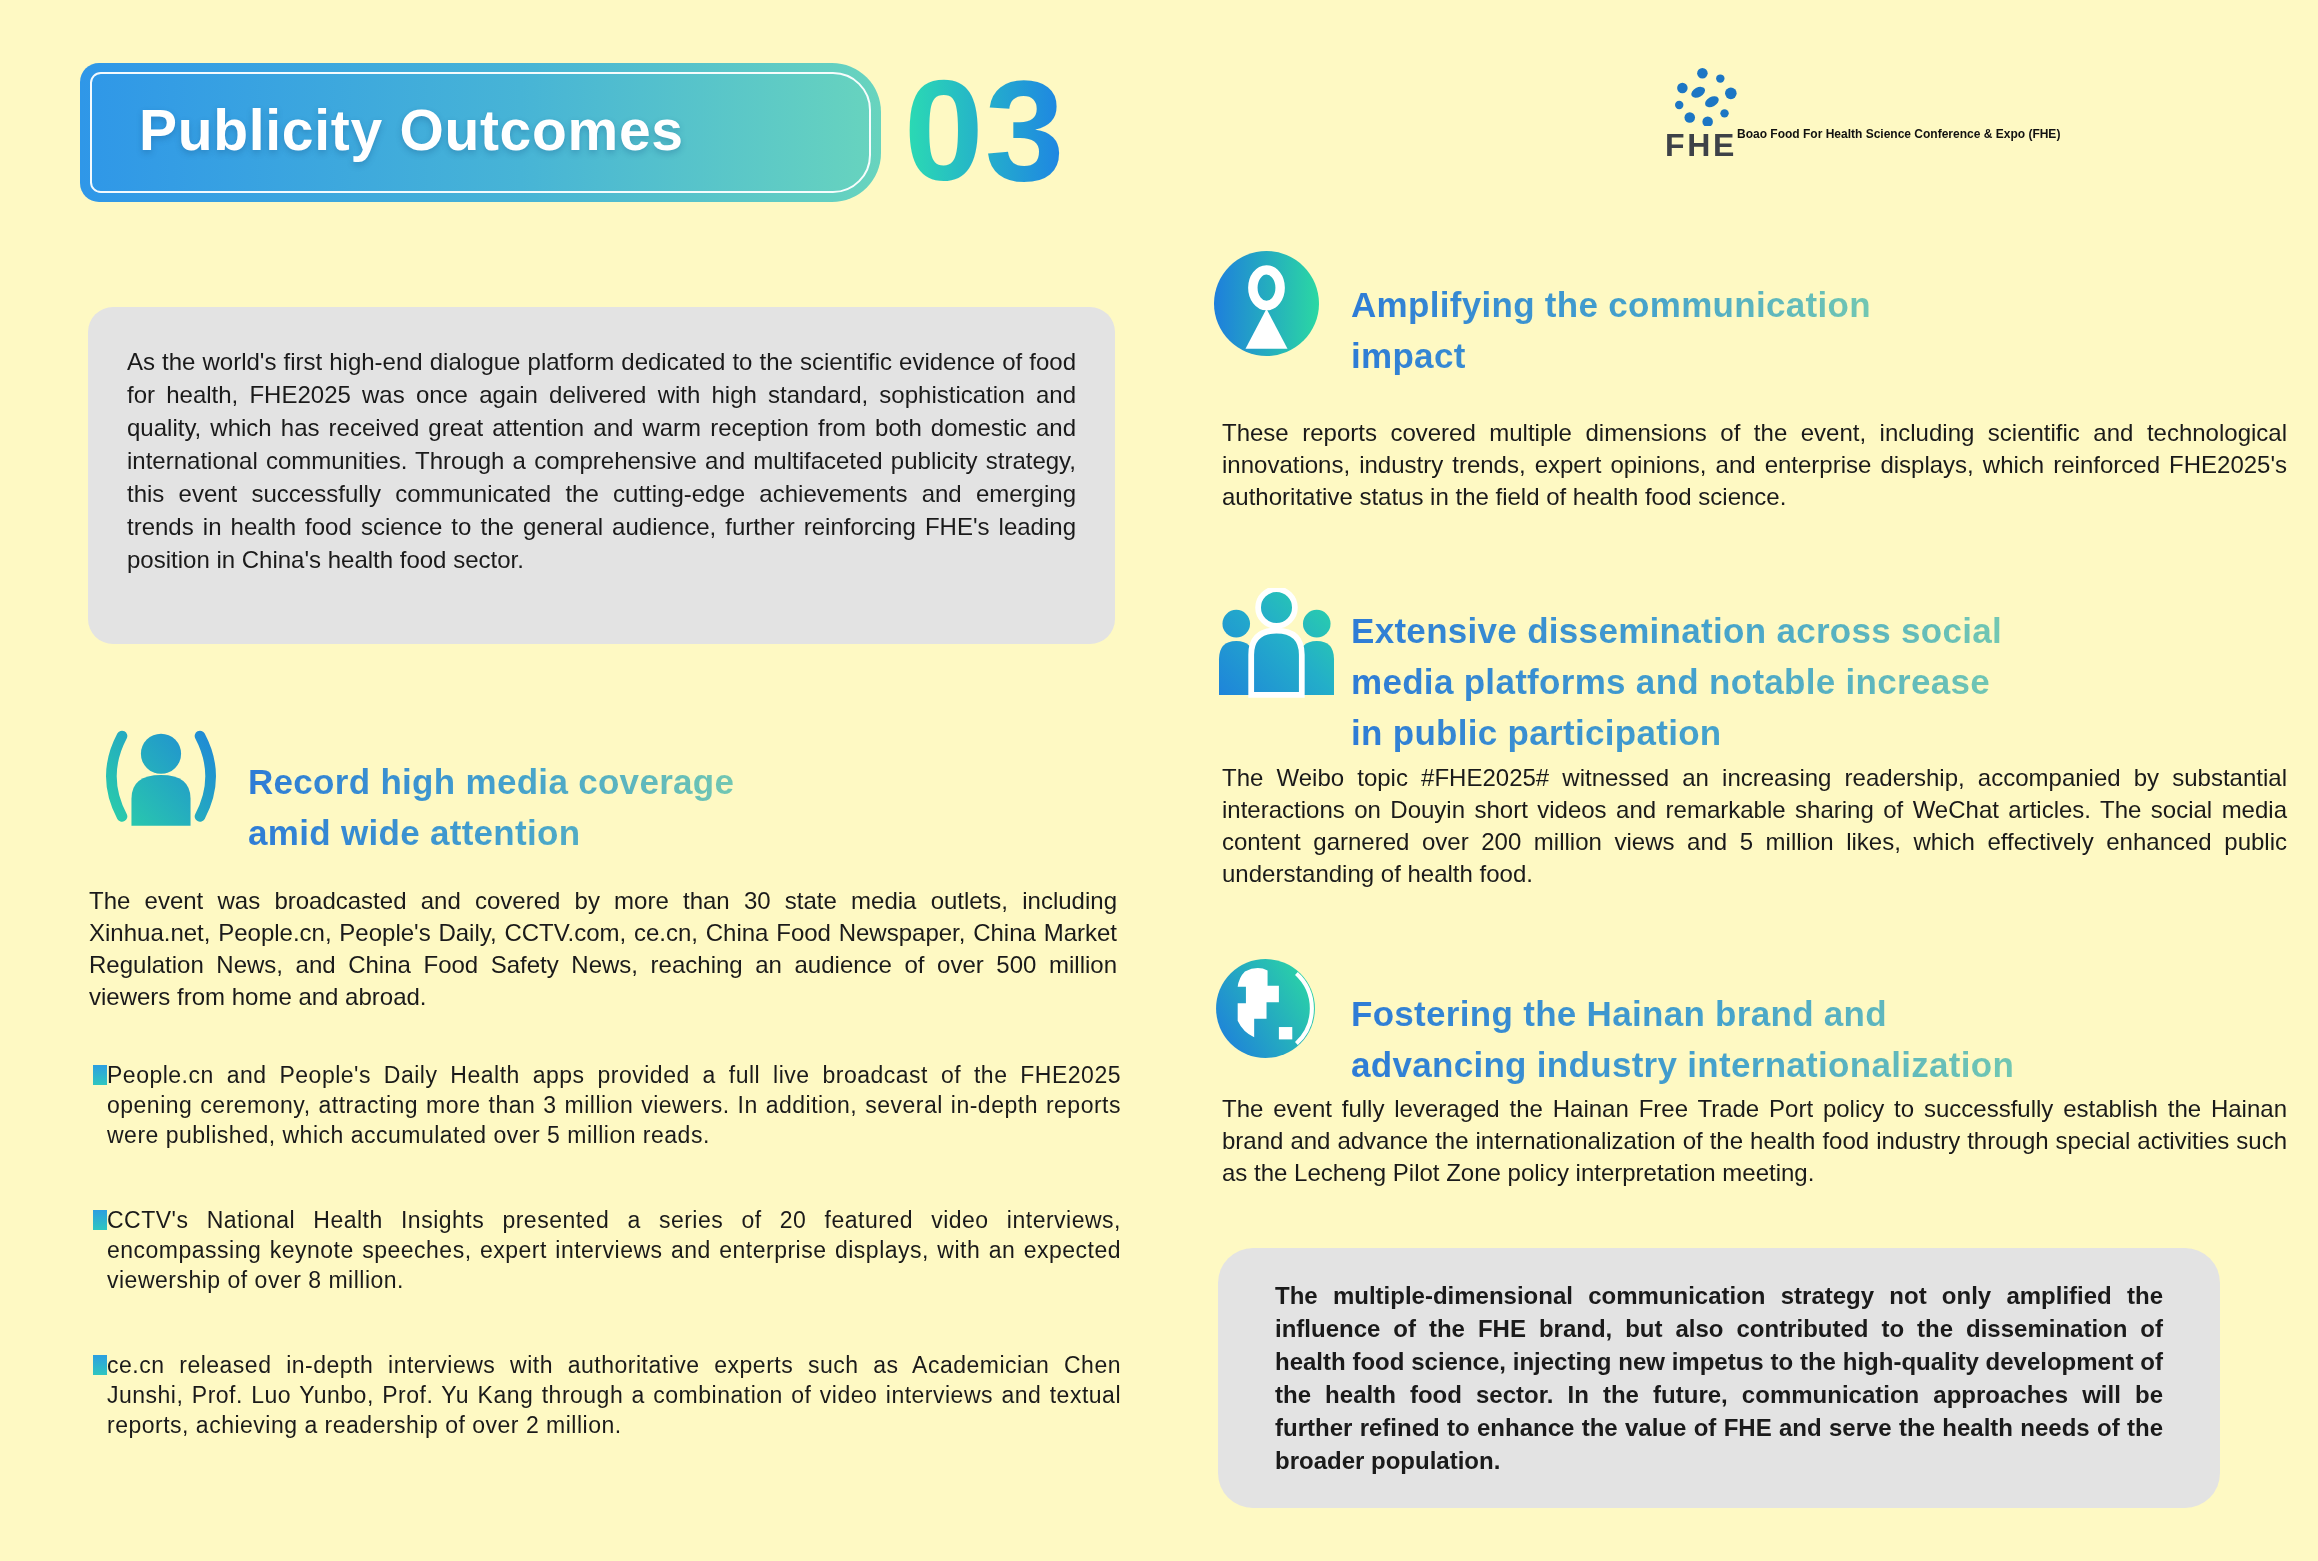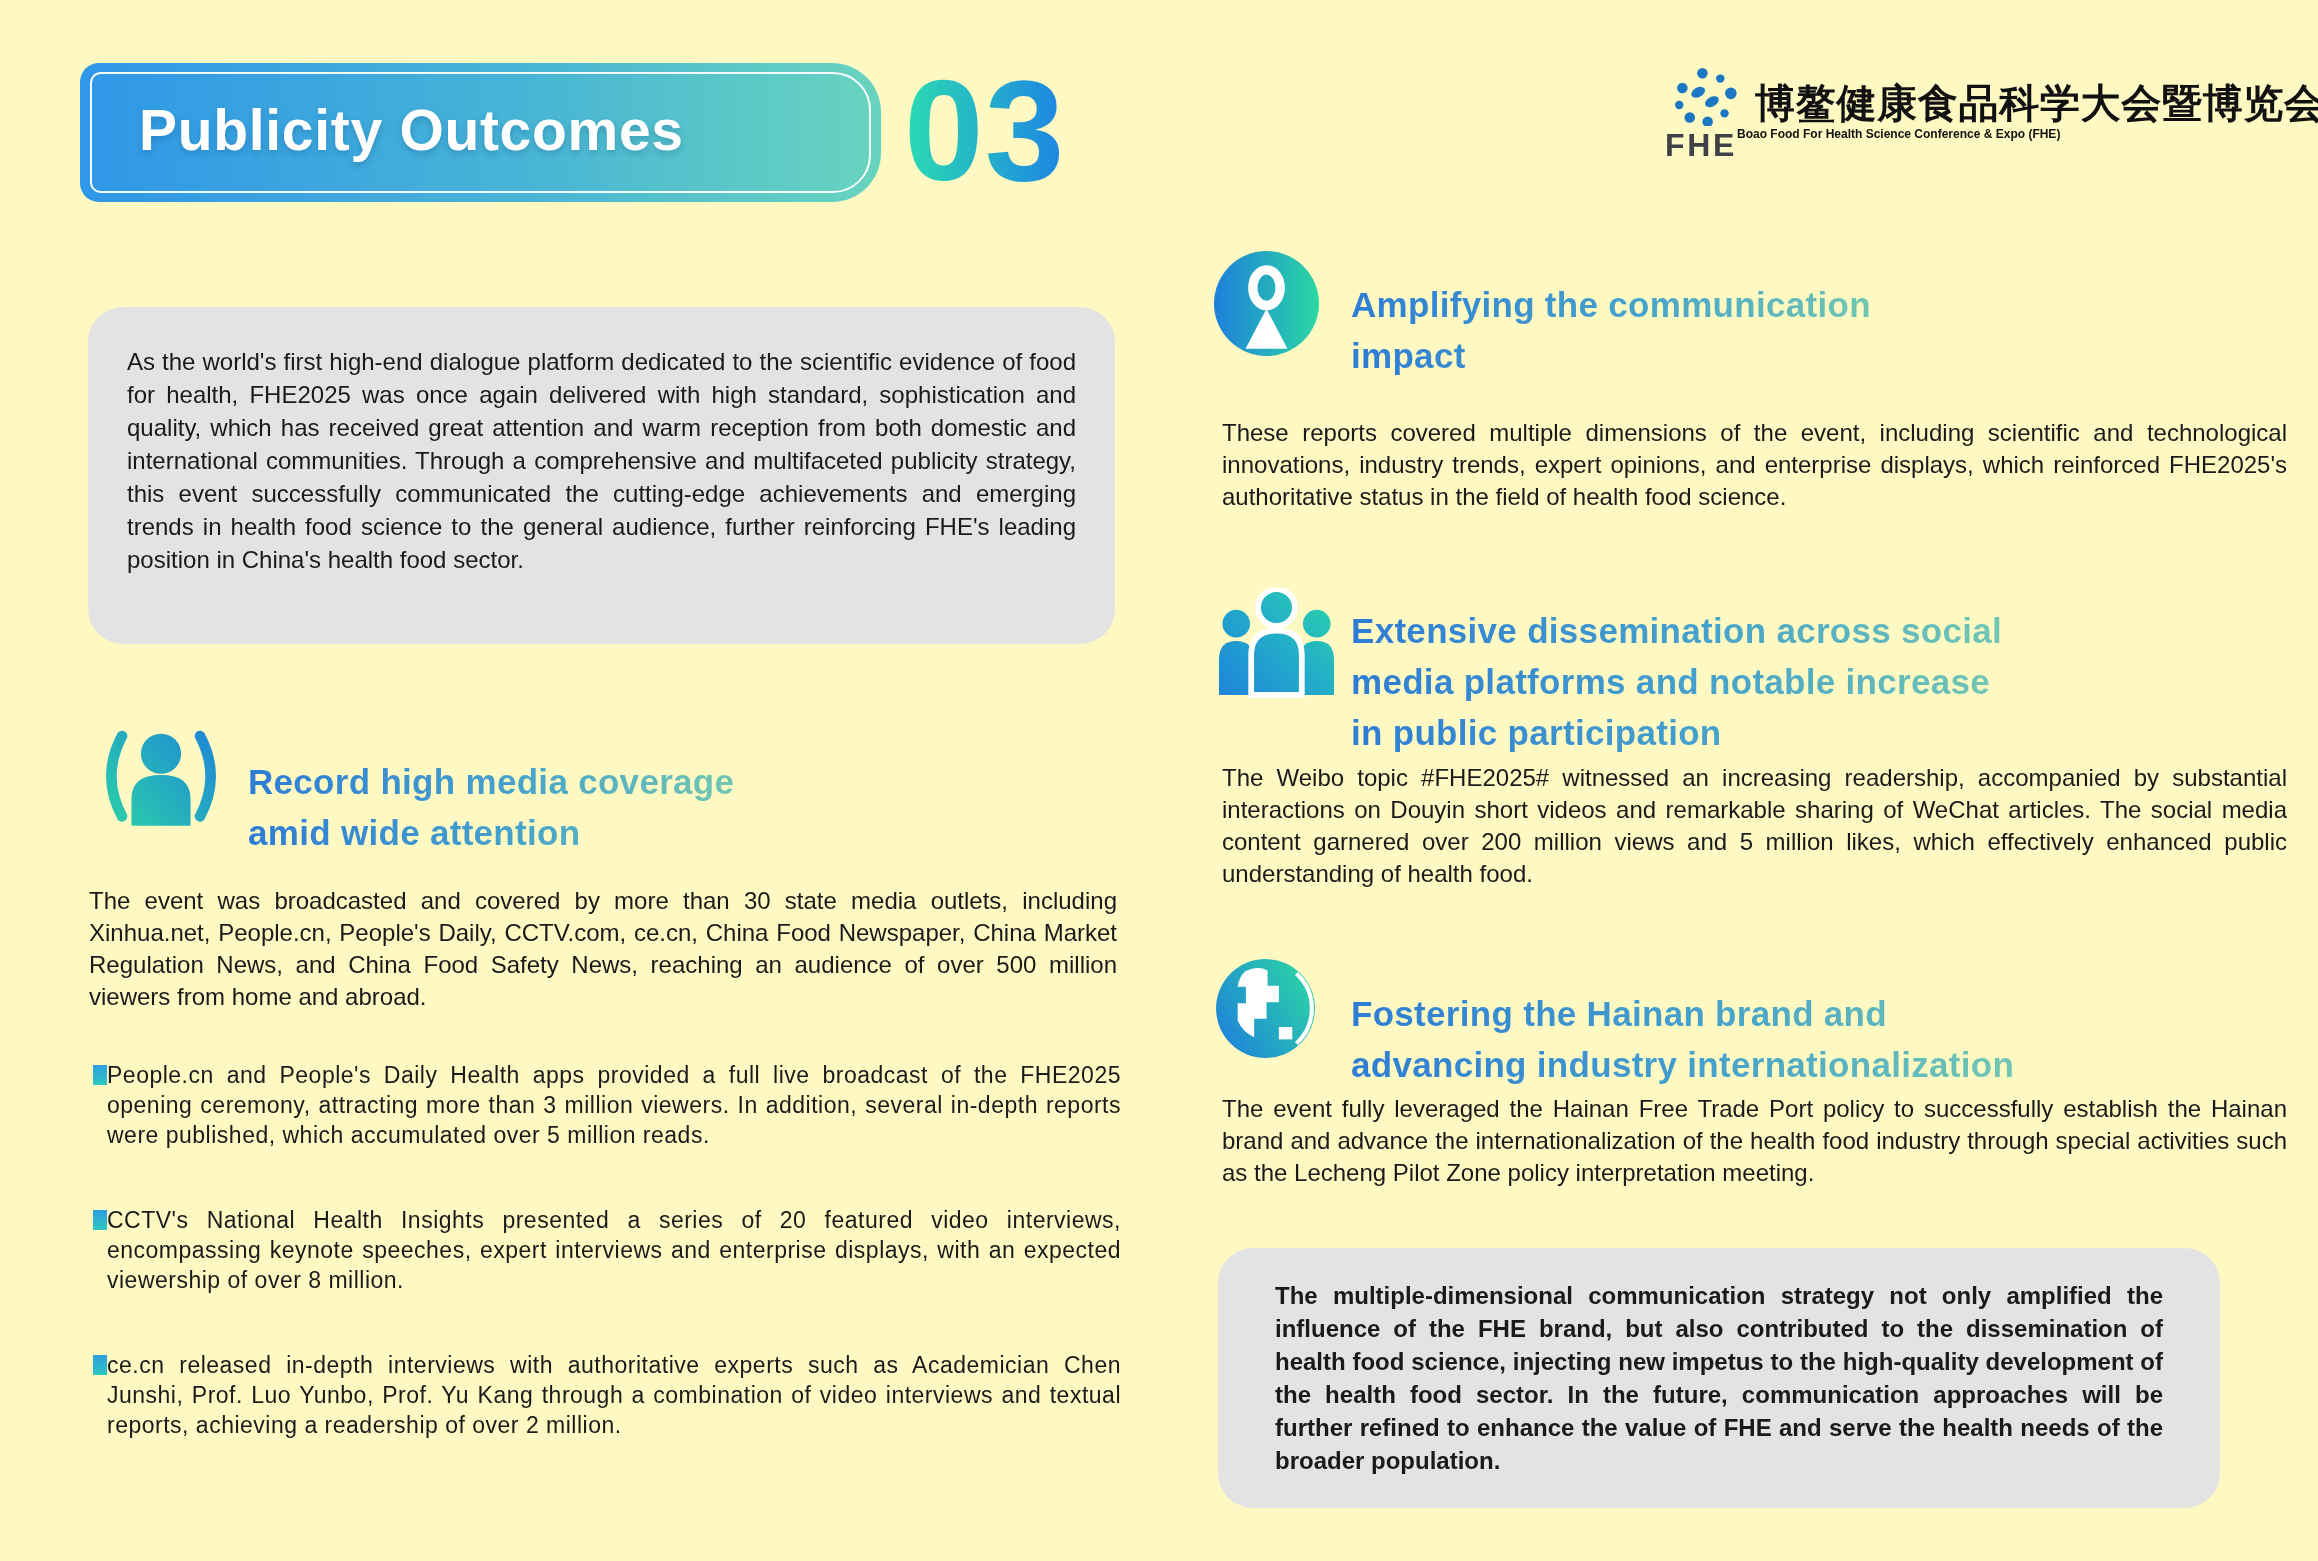--- a/index.html
+++ b/index.html
@@ -52,21 +52,21 @@
   }
   .logo-en{
     position:absolute;left:1737px;top:127px;width:546px;
     font-size:12px;font-weight:700;color:#111111;white-space:nowrap;
   }
   
   .gray-box{
     position:absolute;background:#E3E3E3;border-radius:35px;
     text-align:justify;
   }
-  .intro-box{left:88px;top:307px;width:1027px;min-height:337px;padding:38px 39px;box-sizing:border-box;}
+  .intro-box{left:88px;top:307px;width:1027px;min-height:337px;padding:38px 39px;box-sizing:border-box;border-radius:25px;}
   .intro-box p{margin:0;font-size:24px;line-height:33px;color:#1a1a1a;}
   .conclusion-box{left:1218px;top:1248px;width:1002px;min-height:210px;padding:31px 57px;box-sizing:border-box;font-weight:bold;}
   .conclusion-box p{margin:0;font-size:24px;line-height:33px;color:#1a1a1a;}
   
   .sec-heading{
     position:absolute;
     font-weight:700;font-size:35px;line-height:51px;letter-spacing:0.3px;
     white-space:pre-line;
     background:linear-gradient(90deg,#2E7CD6 0%,#45A2CC 55%,#72C7B2 100%);
     -webkit-background-clip:text;background-clip:text;color:transparent;
@@ -107,21 +107,20 @@
       <circle cx="55" cy="25" r="5.5"></circle>
       <circle cx="6" cy="36" r="4"></circle>
       <circle cx="16" cy="48" r="5"></circle>
       <circle cx="33" cy="52" r="5"></circle>
       <circle cx="49" cy="44" r="4"></circle>
       <ellipse cx="24" cy="24" rx="7" ry="4.5" transform="rotate(-28 24 24)"></ellipse>
       <ellipse cx="37" cy="33" rx="7" ry="4.5" transform="rotate(152 37 33)"></ellipse>
     </g>
   </svg>
   <div class="logo-fhe">FHE</div>
-  <div class="logo-zh">博鳌健康食品科学大会暨博览会</div>
   <div class="logo-en">Boao Food For Health Science Conference &amp; Expo (FHE)</div>
 
   <div class="gray-box intro-box">
     <p>As the world's first high-end dialogue platform dedicated to the scientific evidence of food for health, FHE2025 was once again delivered with high standard, sophistication and quality, which has received great attention and warm reception from both domestic and international communities. Through a comprehensive and multifaceted publicity strategy, this event successfully communicated the cutting-edge achievements and emerging trends in health food science to the general audience, further reinforcing FHE's leading position in China's health food sector.</p>
   </div>
 
   <svg class="sec-icon" style="left:96px;top:720px;" width="130" height="116" viewBox="0 0 110 95">
     <defs>
       <linearGradient id="gA" gradientUnits="userSpaceOnUse" x1="0" y1="95" x2="110" y2="0">
         <stop offset="0" stop-color="#2BD8A3"></stop>

